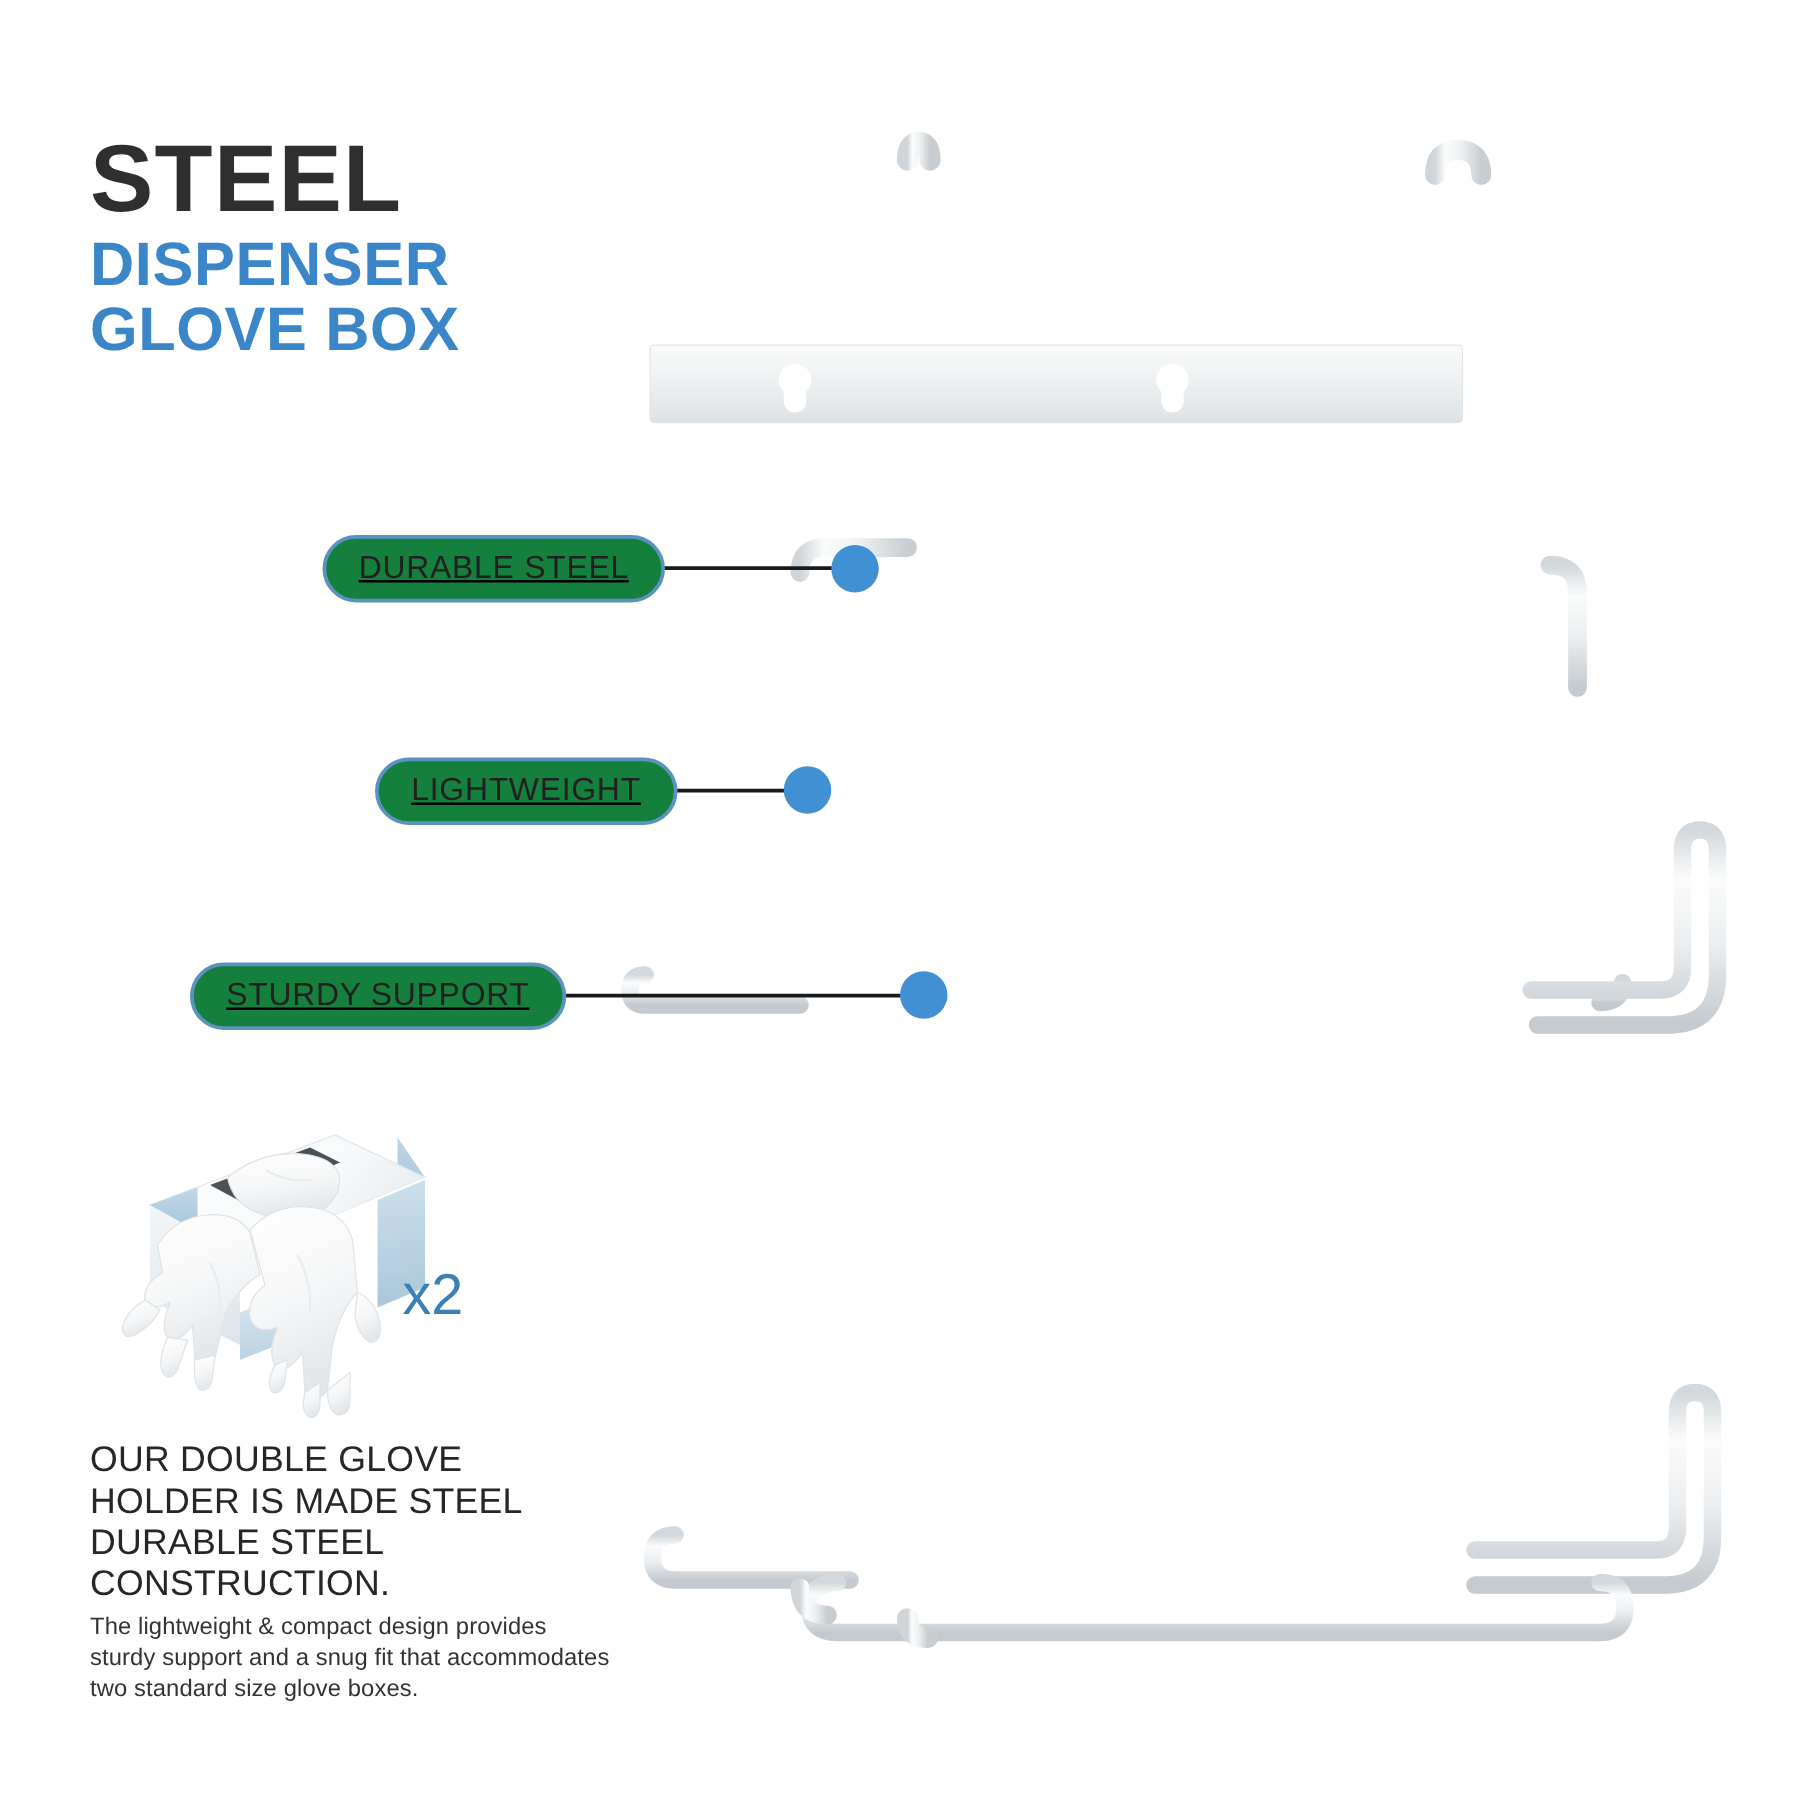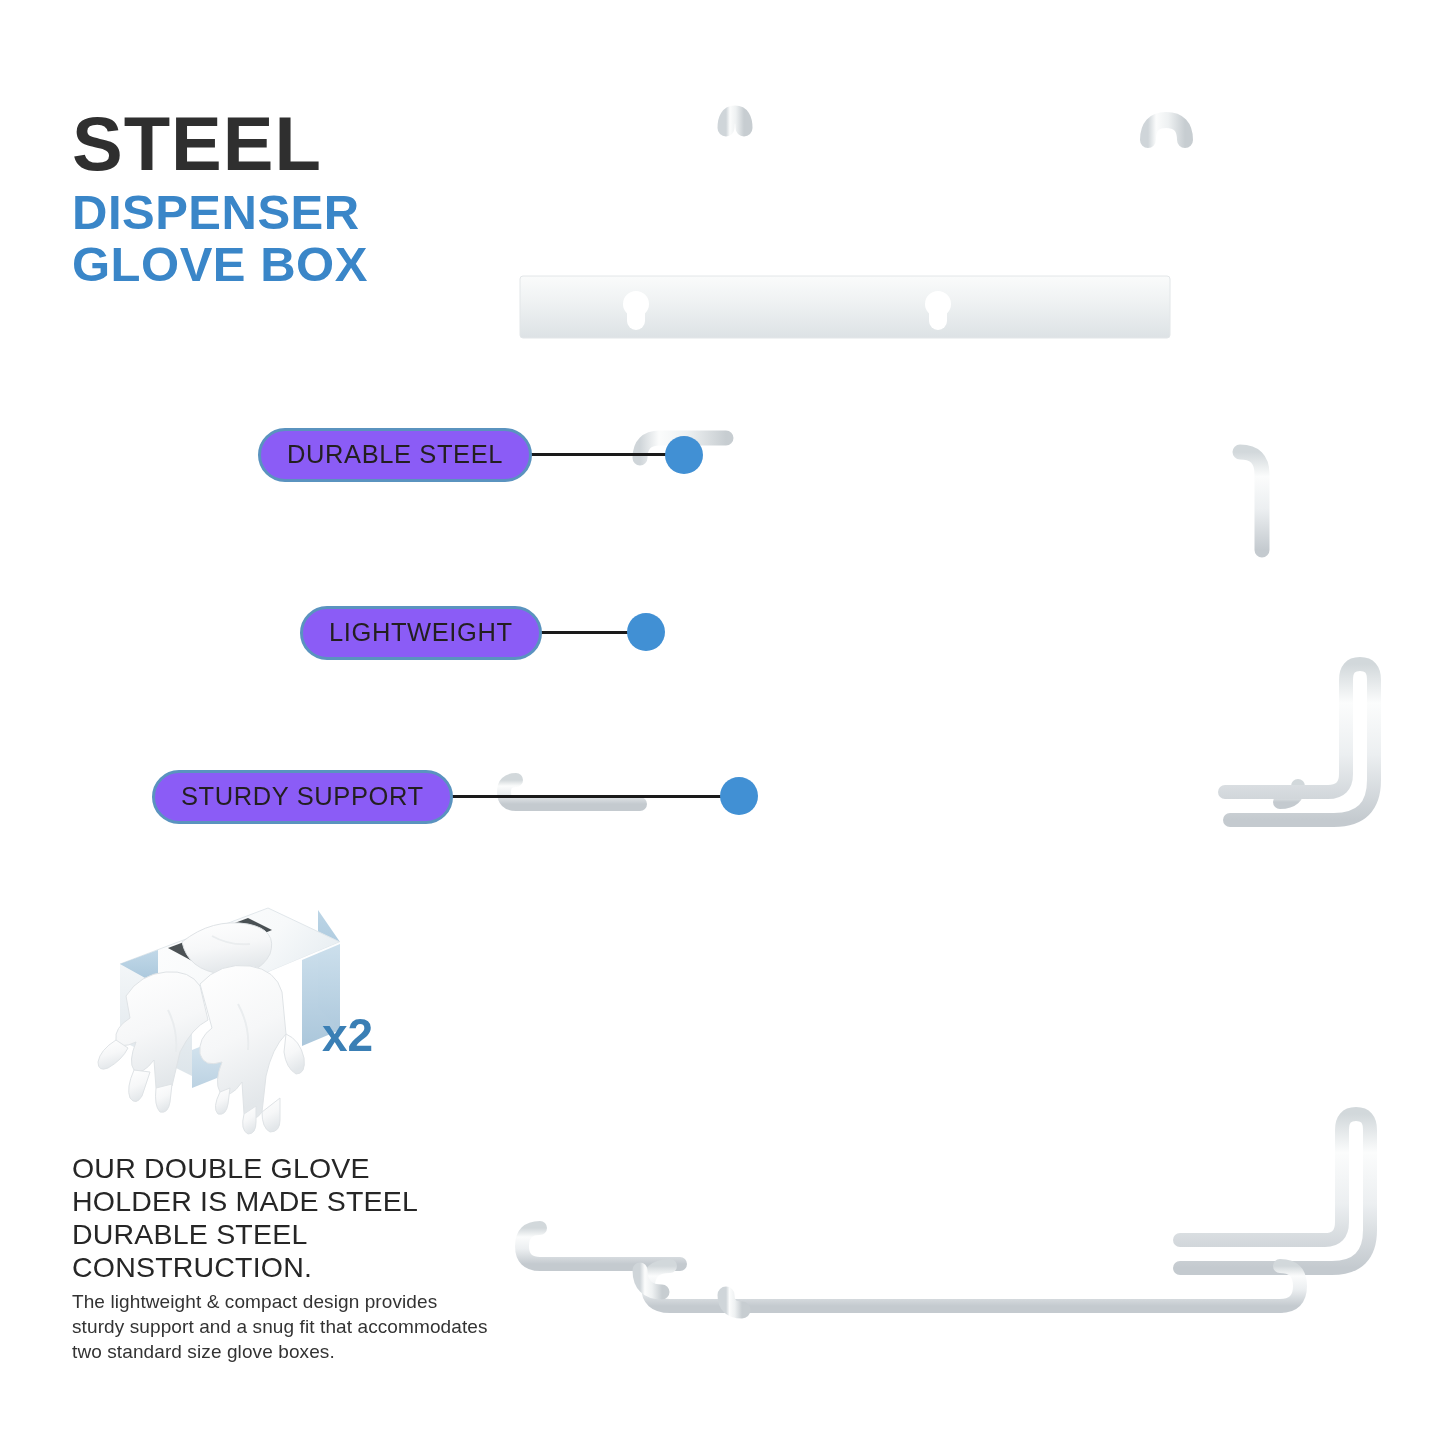--- a/index.html
+++ b/index.html
@@ -52,23 +52,24 @@
 
   
   .callout {
     position: absolute;
     display: flex;
     align-items: center;
     height: 54px;
     box-sizing: border-box;
     border: 3px solid #5a93bf;
     border-radius: 30px;
-    background: #8b5cf6;
+    background: #15803d;
     padding: 0 26px;
     z-index: 40;
+    text-decoration: underline;
   }
   .callout-label {
     font-size: 25.5px;
     font-weight: 400;
     letter-spacing: 0.6px;
     color: #231f20;
     white-space: nowrap;
     line-height: 1;
   }
 
@@ -119,21 +120,21 @@
     height: 240px;
     z-index: 20;
   }
   .glovebox svg { display: block; width: 100%; height: 100%; }
 
   .x2-label {
     position: absolute;
     left: 322px;
     top: 1012px;
     font-size: 46px;
-    font-weight: 700;
+    font-weight: 400;
     color: #3a7fb5;
     letter-spacing: 0px;
     line-height: 1;
     z-index: 25;
   }
 
   
   .description {
     position: absolute;
     left: 72px;

